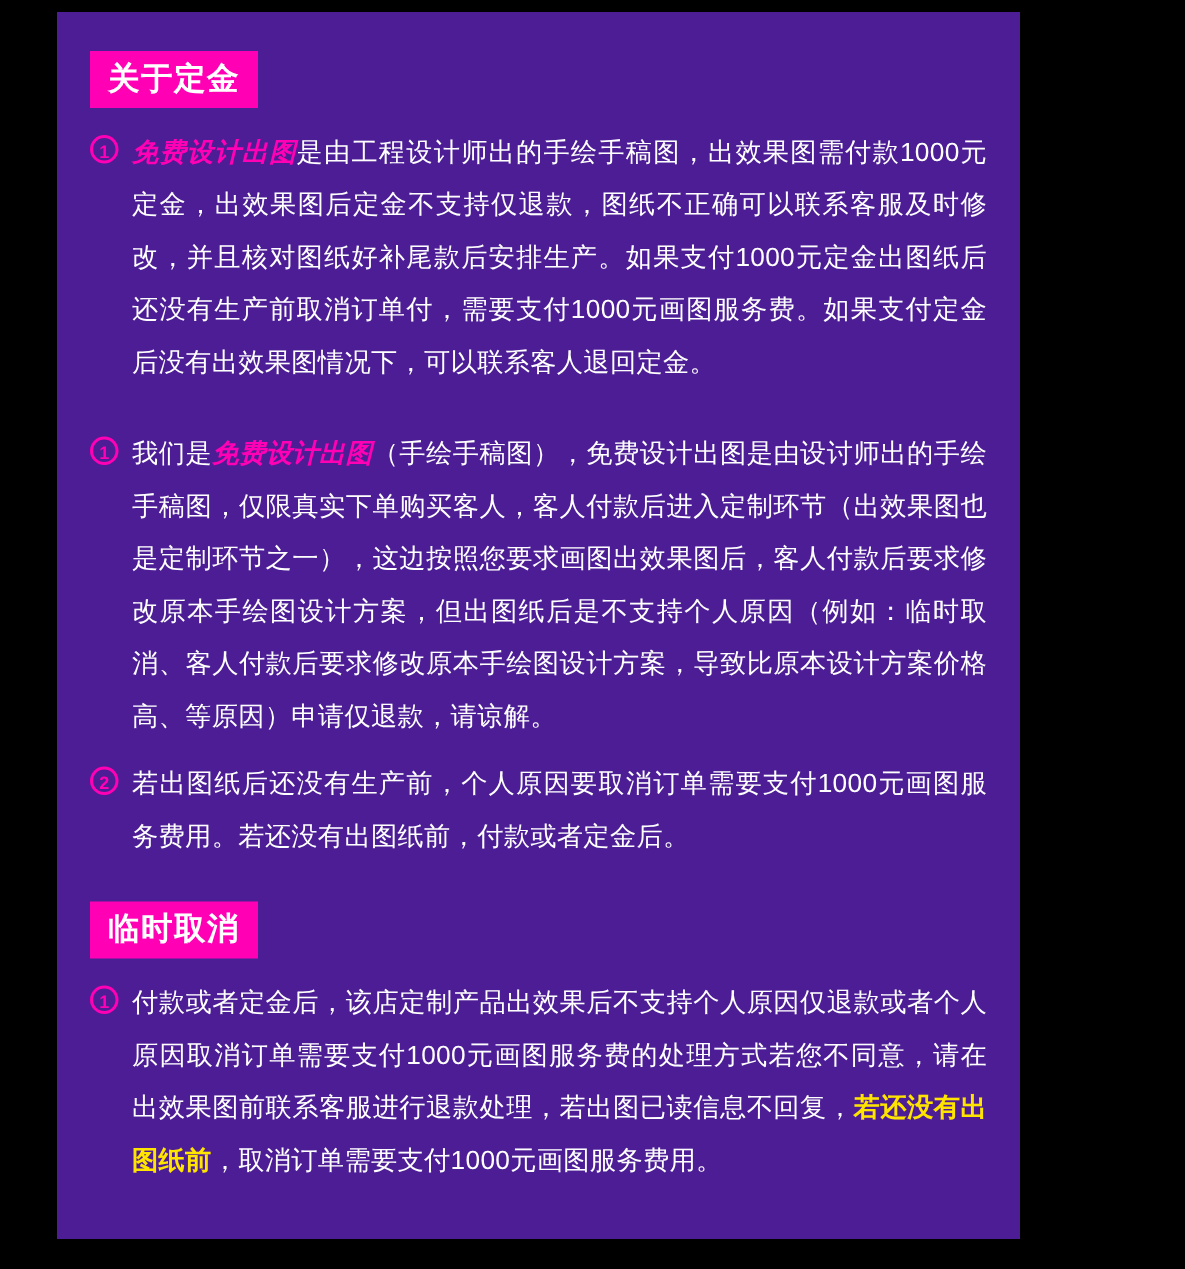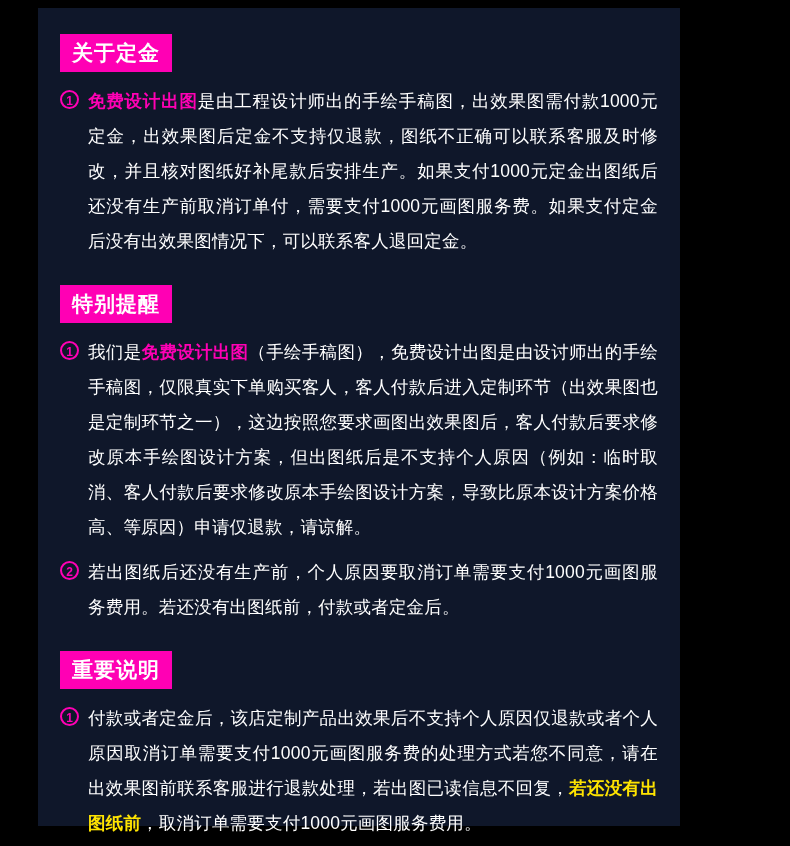--- a/index.html
+++ b/index.html
@@ -18,21 +18,21 @@
     height: 846px;
     background: #000000;
     overflow: hidden;
   }
   .panel {
     position: absolute;
     left: 38px;
     top: 8px;
     width: 642px;
     height: 818px;
-    background: #0f172a;
+    background: #4c1d95;
     box-sizing: border-box;
     padding: 26px 22px 20px 22px;
   }
   .section {
     margin-bottom: 6px;
   }
   .section-header {
     display: inline-block;
     background: #ff00b4;
     color: #ffffff;
@@ -68,20 +68,21 @@
     color: #ffffff;
     font-size: 17.5px;
     line-height: 35px;
     letter-spacing: 0.2px;
     text-align: justify;
     flex: 1 1 auto;
   }
   .hl-pink {
     color: #ff00b4;
     font-weight: bold;
+    font-style: italic;
   }
   .hl-yellow {
     color: #ffe400;
     font-weight: bold;
   }
   .gap-lg { height: 16px; }
 </style>
 </head>
 <body>
 
@@ -94,39 +95,38 @@
         <div class="bullet">1</div>
         <div class="itext">
           <span class="hl-pink">免费设计出图</span><span>是由工程设计师出的手绘手稿图，出效果图需付款1000元定金，出效果图后定金不支持仅退款，图纸不正确可以联系客服及时修改，并且核对图纸好补尾款后安排生产。如果支付1000元定金出图纸后还没有生产前取消订单付，需要支付1000元画图服务费。如果支付定金后没有出效果图情况下，可以联系客人退回定金。</span>
         </div>
       </div>
     </div>
 
     <div class="gap-lg"></div>
 
     <div class="section s2">
-      <div class="section-header">特别提醒</div>
       <div class="item">
         <div class="bullet">1</div>
         <div class="itext">
           <span>我们是</span><span class="hl-pink">免费设计出图</span><span>（手绘手稿图），免费设计出图是由设讨师出的手绘手稿图，仅限真实下单购买客人，客人付款后进入定制环节（出效果图也是定制环节之一），这边按照您要求画图出效果图后，客人付款后要求修改原本手绘图设计方案，但出图纸后是不支持个人原因（例如：临时取消、客人付款后要求修改原本手绘图设计方案，导致比原本设计方案价格高、等原因）申请仅退款，请谅解。</span>
         </div>
       </div>
       <div class="item">
         <div class="bullet">2</div>
         <div class="itext">
           <span>若出图纸后还没有生产前，个人原因要取消订单需要支付1000元画图服务费用。若还没有出图纸前，付款或者定金后。</span>
         </div>
       </div>
     </div>
 
     <div class="gap-lg"></div>
 
     <div class="section s3">
-      <div class="section-header">重要说明</div>
+      <div class="section-header">临时取消</div>
       <div class="item">
         <div class="bullet">1</div>
         <div class="itext">
           <span>付款或者定金后，该店定制产品出效果后不支持个人原因仅退款或者个人原因取消订单需要支付1000元画图服务费的处理方式若您不同意，请在出效果图前联系客服进行退款处理，若出图已读信息不回复，</span><span class="hl-yellow">若还没有出图纸前</span><span>，取消订单需要支付1000元画图服务费用。</span>
         </div>
       </div>
     </div>
 
   </div>
 </div>

